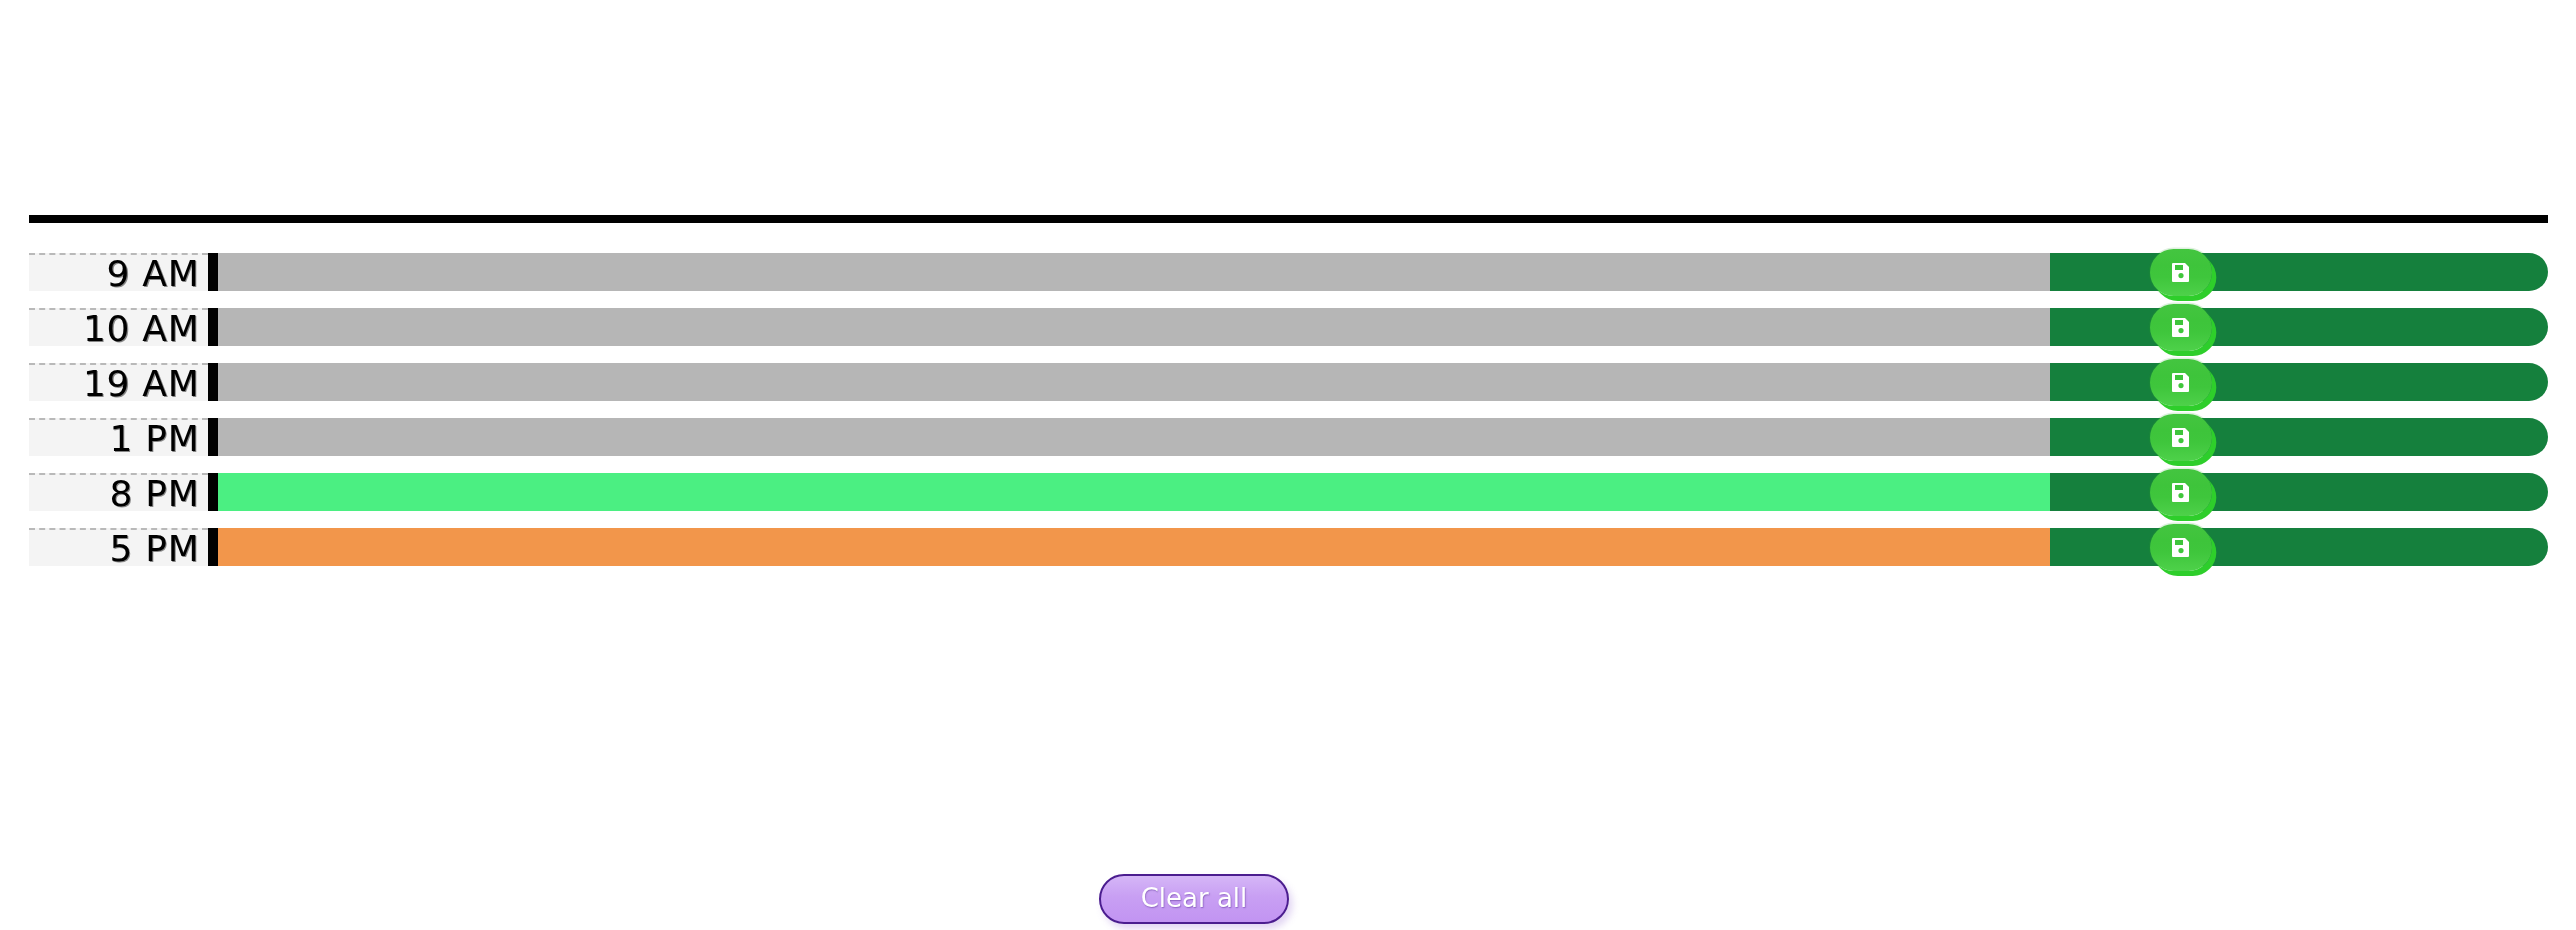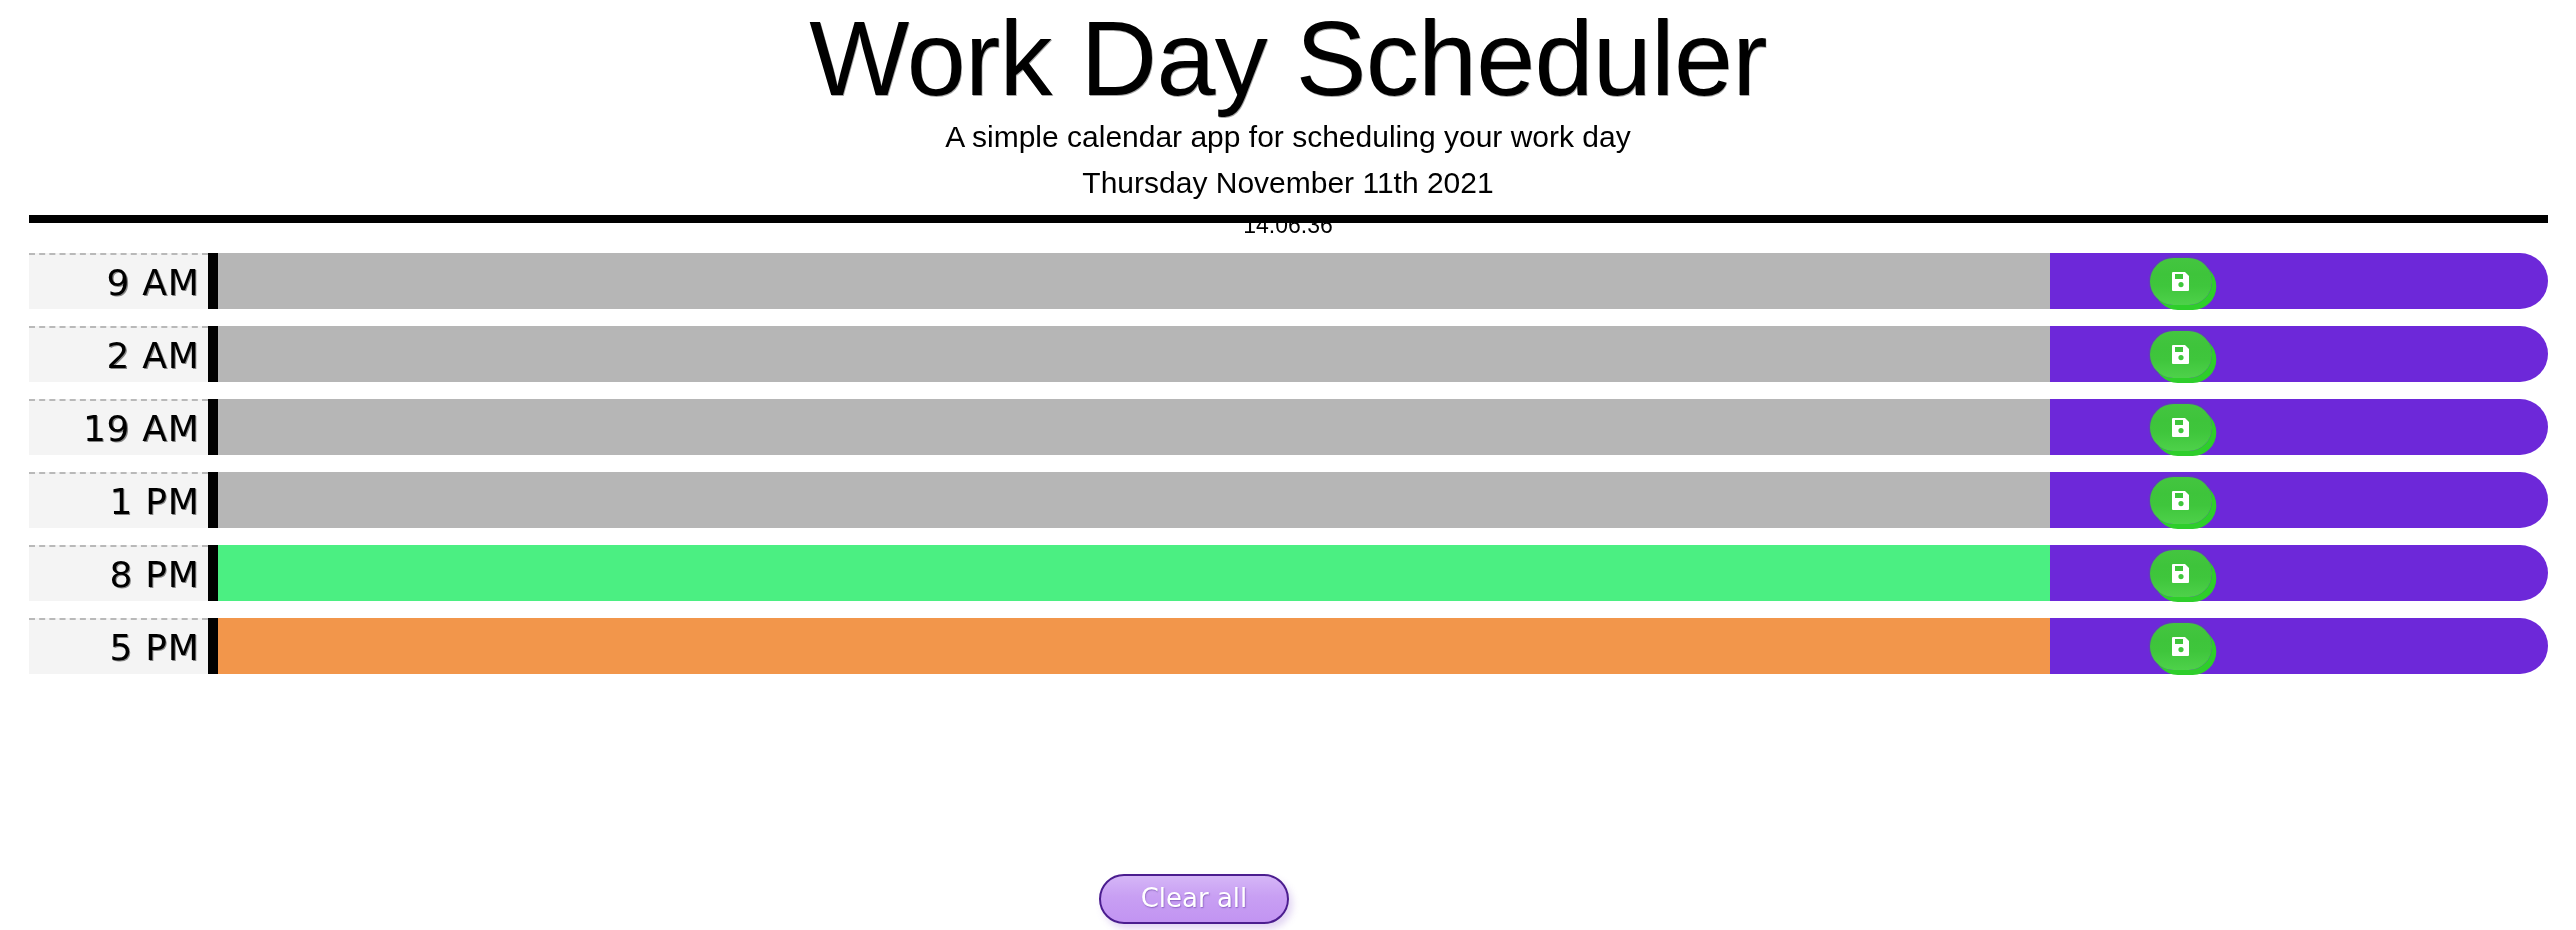--- a/index.html
+++ b/index.html
@@ -71,23 +71,23 @@
     position: absolute;
     left: 29px;
     top: 253px;
     width: 2519px;
   }
 
   .time-block {
     position: relative;
     display: flex;
     align-items: stretch;
-    height: 56px;
+    height: 38px;
     margin-bottom: 17px;
-    background: #6d28d9;
+    background: #15803d;
     border-radius: 0 29px 29px 0;
   }
 
   .hour-label {
     flex: 0 0 179px;
     display: flex;
     align-items: center;
     justify-content: flex-end;
     padding-right: 8.6px;
     background: #f4f4f4;
@@ -174,44 +174,38 @@
     cursor: pointer;
     line-height: 1.05;
     white-space: nowrap;
   }
 </style>
 </head>
 <body>
 
 <div class="page">
 
-  <div class="jumbotron">
-    <h1 class="app-title">Work Day Scheduler</h1>
-    <p class="app-subtitle">A simple calendar app for scheduling your work day</p>
-    <p class="current-day">Thursday November 11th 2021</p>
-    <p class="current-time">14:06:36</p>
-  </div>
 
   <div class="header-rule"></div>
 
   <div class="schedule" id="schedule-container">
       <div class="time-block">
         <div class="hour-label">9 AM</div>
         <div class="hour-divider"></div>
         <textarea class="event-field past" placeholder="" style=""></textarea>
         <div class="save-cell">
           <button class="save-btn" title="Save">
             <svg class="floppy" viewBox="0 0 24 24">
               <path fill="#ffffff" d="M4 3h12l4 4v14a1 1 0 0 1-1 1H4a1 1 0 0 1-1-1V4a1 1 0 0 1 1-1zm2 2v5h8V5H6zm6 8a2.6 2.6 0 1 0 0 5.2A2.6 2.6 0 0 0 12 13z"></path>
             </svg>
           </button>
         </div>
       </div>
       <div class="time-block">
-        <div class="hour-label">2 AM</div>
+        <div class="hour-label">10 AM</div>
         <div class="hour-divider"></div>
         <textarea class="event-field past" placeholder="" style=""></textarea>
         <div class="save-cell">
           <button class="save-btn" title="Save">
             <svg class="floppy" viewBox="0 0 24 24">
               <path fill="#ffffff" d="M4 3h12l4 4v14a1 1 0 0 1-1 1H4a1 1 0 0 1-1-1V4a1 1 0 0 1 1-1zm2 2v5h8V5H6zm6 8a2.6 2.6 0 1 0 0 5.2A2.6 2.6 0 0 0 12 13z"></path>
             </svg>
           </button>
         </div>
       </div>

